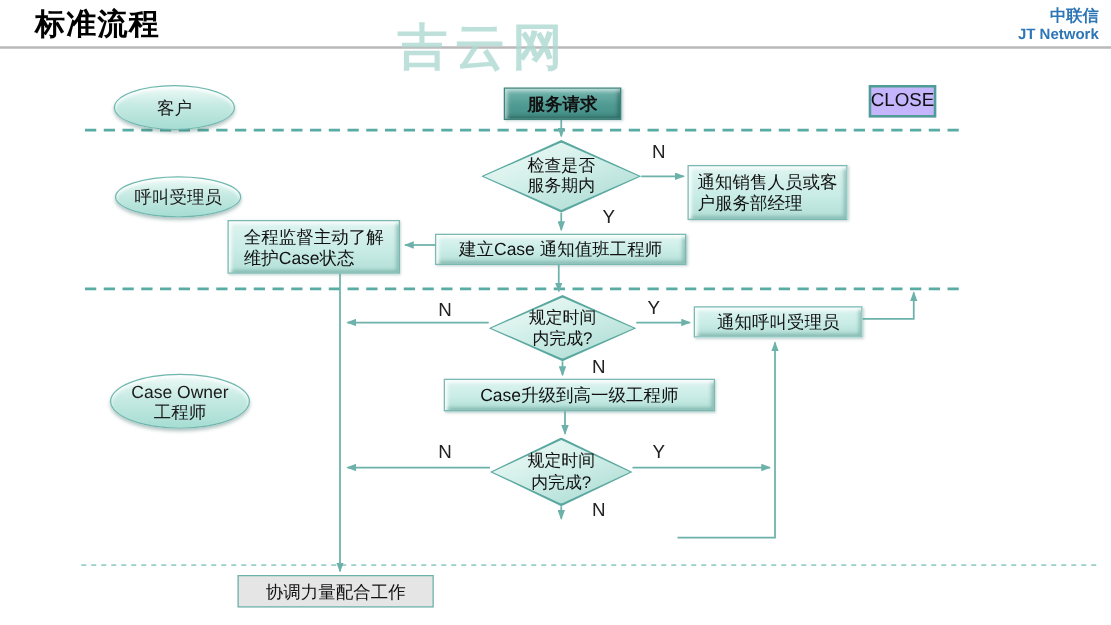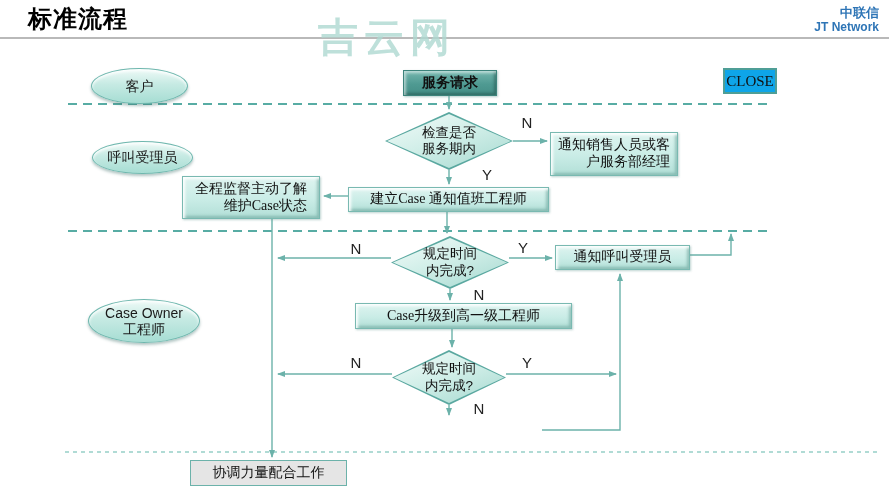--- a/index.html
+++ b/index.html
@@ -14,34 +14,34 @@
   .divider { position:absolute; left:0; top:37px; width:889px; height:2px; background:#b9b9b9; z-index:1; }
   .watermark { position:absolute; left:318px; top:10px; font-size:40px; font-weight:bold;
     color:#aed9d1; opacity:.8; letter-spacing:6px; z-index:2; }
   .brand { position:absolute; right:10px; top:6px; text-align:right; color:#2e75b6; z-index:3; line-height:1.15; }
   .brand-name { font-size:13px; font-weight:bold; }
   .brand-sub { font-size:12px; font-weight:bold; }
   
   svg.wires { position:absolute; left:0; top:0; width:889px; height:500px; z-index:1; }
   
   .node { position:absolute; z-index:2; display:flex; align-items:center; justify-content:center;
-    text-align:right; font-size:14px; color:#111; white-space:pre-line; line-height:1.2;font-family:Liberation Serif, serif; }
+    text-align:left; font-size:14px; color:#111; white-space:pre-line; line-height:1.2; }
   .box {
     background:linear-gradient(180deg,#def4f0 0%,#c9ece6 55%,#b2dfd7 100%);
     border:1px solid #79b9b1;
     box-shadow:inset 2px 2px 3px rgba(255,255,255,.95), inset -2px -2px 3px rgba(96,156,148,.55),
                1px 1px 2px rgba(110,160,155,.45);
   }
   .box--dark {
     background:linear-gradient(180deg,#74b6ae 0%,#4f9a92 55%,#448e86 100%);
     border:1px solid #3c837b; font-weight:bold;
     box-shadow:inset 2px 2px 3px rgba(255,255,255,.55), inset -2px -2px 3px rgba(25,75,70,.5),
                1px 1px 2px rgba(110,160,155,.5);
   }
-  .box--outline { background:#0ea5e9; border:2px solid #4f9e96; box-shadow:none; font-size:15px;margin-left:28px; }
+  .box--outline { background:#c4b5fd; border:2px solid #4f9e96; box-shadow:none; font-size:15px; }
   .box--flat { background:#e5e5e5; border:1.5px solid #6cb2aa; box-shadow:none; }
   .lane-ellipse {
     position:absolute; z-index:2; border-radius:50%;
     background:linear-gradient(180deg,#eefaf7 0%,#c6eae3 45%,#a6ddd3 100%);
     border:1.5px solid #6fb7ae;
     box-shadow:0 2px 3px rgba(60,110,105,.4), inset 0 2px 3px rgba(255,255,255,.9);
     display:flex; align-items:center; justify-content:center; text-align:center;
     font-size:14px; color:#1a1a1a; white-space:pre-line; line-height:1.15;
   }
   .diamond { position:absolute; z-index:2;text-decoration:underline; }

